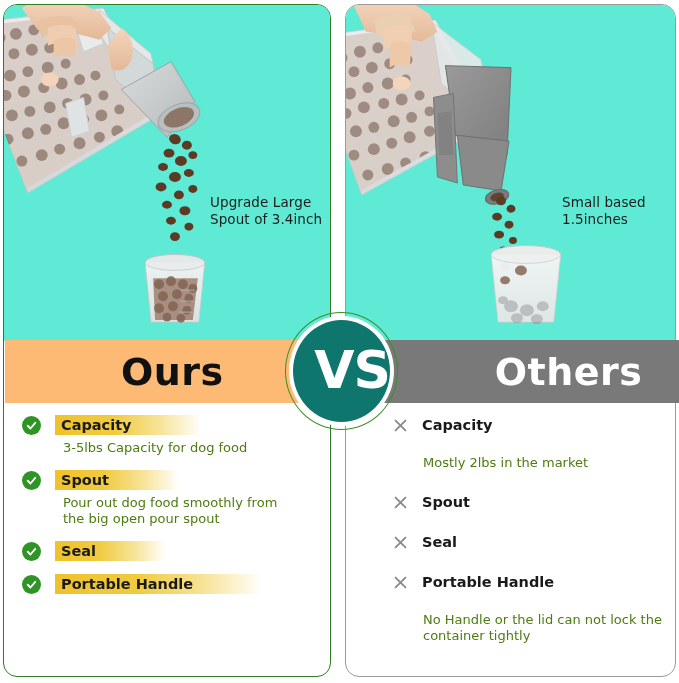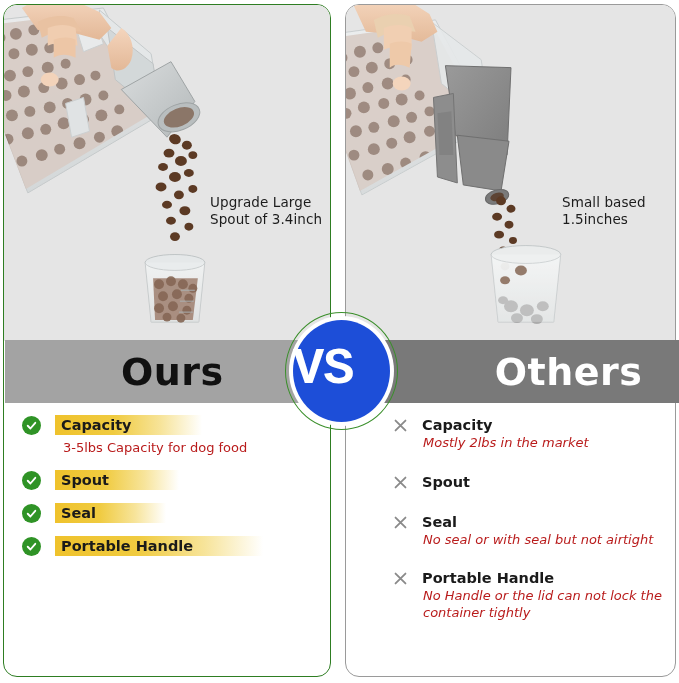--- a/index.html
+++ b/index.html
@@ -41,21 +41,21 @@
     border: 1.3px solid #9a9a9a;
   }
 
   
   .photo {
     position: absolute;
     left: 0;
     top: 0;
     right: 0;
     height: 336px;
-    background: #e5e5e5;
+    background: #5eead4;
     overflow: hidden;
   }
   .photo-caption {
     position: absolute;
     font-size: 13.5px;
     line-height: 17px;
     color: #1c1c1c;
     letter-spacing: .1px;
     white-space: pre-line;
   }
@@ -76,21 +76,21 @@
   .banner-half {
     position: absolute;
     top: 0;
     height: 63px;
     display: flex;
     align-items: center;
   }
   .banner-ours {
     left: 5px;
     width: 334px;
-    background: #a3a3a3;
+    background: #fdba74;
     justify-content: flex-start;
   }
   .banner-others {
     left: 346px;
     width: 335px;
     background: #797979;
     justify-content: center;
   }
   .banner-label {
     font-size: 38px;
@@ -118,25 +118,24 @@
   .vs-ring-white {
     position: absolute;
     inset: 4px;
     border-radius: 50%;
     background: #ffffff;
   }
   .vs-circle {
     position: absolute;
     inset: 8px;
     border-radius: 50%;
-    background: #1d4ed8;
+    background: #0f766e;
     display: flex;
     align-items: center;
-    justify-content: flex-start;
-    font-family: Liberation Mono, monospace;
+    justify-content: flex-end;
   }
   .vs-text {
     color: #ffffff;
     font-size: 52px;
     font-weight: bold;
     letter-spacing: -1px;
     line-height: 1;
     margin-top: -2px;
   }
 
@@ -189,25 +188,25 @@
   .feat-title-plain {
     display: inline-block;
     font-size: 14.5px;
     font-weight: bold;
     color: #1a1a1a;
     padding: 2px 0;
   }
   .feat-desc {
     font-size: 13px;
     line-height: 16.5px;
-    color: #b91c1c;
+    color: #4d7c0f;
     white-space: pre-line;
   }
   .features-left  .feat-desc { margin-top: 5px; margin-left: 8px; }
-  .features-right .feat-desc { margin-top: 0; margin-left: 1px; font-style: italic; }
+  .features-right .feat-desc { margin-top: 20px; margin-left: 1px; }
 </style>
 </head>
 <body>
 
 <div id="stage">
 
   <div class="panel panel-left">
     <div class="photo">
       <svg class="illus" viewBox="0 0 328 336">
         <defs>
@@ -530,20 +529,22 @@
 
     <div class="feature">
       <span class="check-icon">
         <svg width="13" height="13" viewBox="0 0 24 24" aria-hidden="true">
           <path d="M5 12.5 L10 17.5 L19 7" fill="none" stroke="#ffffff" stroke-width="3.4" stroke-linecap="round" stroke-linejoin="round"></path>
         </svg>
       </span>
       <div class="feat-head">
         <span class="feat-title-hl">Spout</span>
       </div>
+      <div class="feat-desc">Pour out dog food smoothly from
+the big open pour spout</div>
     </div>
 
     <div class="feature">
       <span class="check-icon">
         <svg width="13" height="13" viewBox="0 0 24 24" aria-hidden="true">
           <path d="M5 12.5 L10 17.5 L19 7" fill="none" stroke="#ffffff" stroke-width="3.4" stroke-linecap="round" stroke-linejoin="round"></path>
         </svg>
       </span>
       <div class="feat-head">
         <span class="feat-title-hl">Seal</span>
@@ -589,21 +590,20 @@
 
     <div class="feature">
       <span class="x-icon">
         <svg width="17" height="17" viewBox="0 0 24 24" aria-hidden="true">
           <path d="M5 5 L19 19 M19 5 L5 19" fill="none" stroke="#8a8a8a" stroke-width="2.6" stroke-linecap="round"></path>
         </svg>
       </span>
       <div class="feat-head">
         <span class="feat-title-plain">Seal</span>
       </div>
-      <div class="feat-desc">No seal or with seal but not airtight</div>
     </div>
 
     <div class="feature">
       <span class="x-icon">
         <svg width="17" height="17" viewBox="0 0 24 24" aria-hidden="true">
           <path d="M5 5 L19 19 M19 5 L5 19" fill="none" stroke="#8a8a8a" stroke-width="2.6" stroke-linecap="round"></path>
         </svg>
       </span>
       <div class="feat-head">
         <span class="feat-title-plain">Portable Handle</span>

